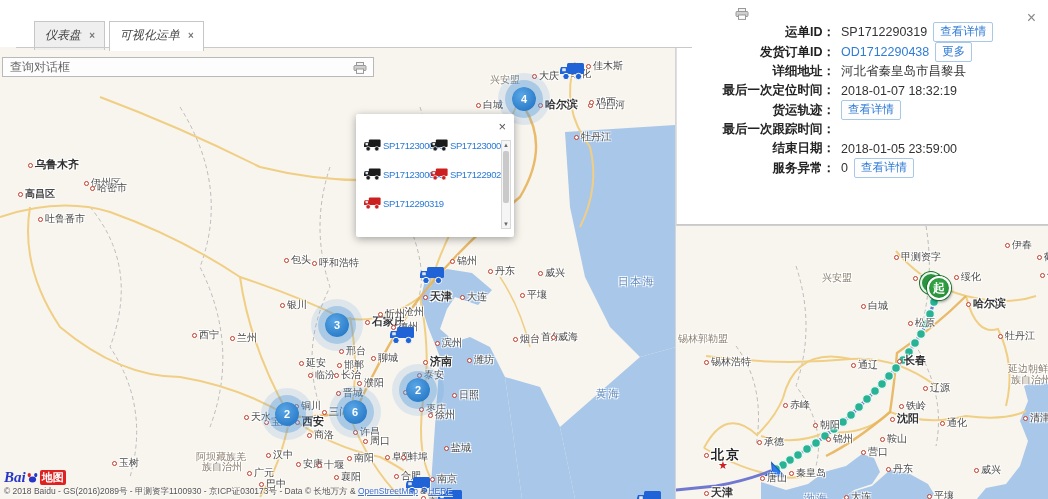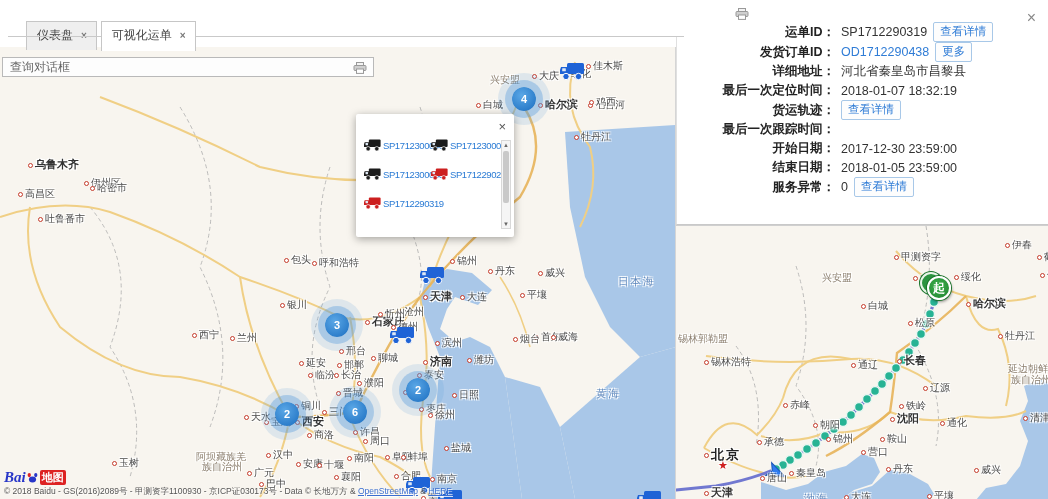--- a/index.html
+++ b/index.html
@@ -1,20 +1,20 @@
 <!DOCTYPE html>
 <html><head>
 <meta charset="utf-8">
 <style>
   html,body{margin:0;padding:0;background:#fff;}
   *{box-sizing:border-box;}
   .stage{position:relative;width:1048px;height:499px;overflow:hidden;background:#fff;
     font-family:"Liberation Sans","DejaVu Sans",sans-serif;}
   
-  .tabstrip{position:absolute;left:8px;top:0;width:676px;height:37px;background:#fff;z-index:30;}
+  .tabstrip{position:absolute;left:16px;top:0;width:676px;height:48px;background:#fff;z-index:30;font-style:italic;}
   .tabstrip-line{position:absolute;left:0;bottom:0;width:676px;height:1px;background:#c9c9c9;}
   .tabs{position:absolute;left:18px;top:21px;display:flex;}
   .tab{position:relative;padding:5px 9px 6px 10px;font-size:12px;color:#444;background:#efefef;
     border:1px solid #c6c6c6;border-bottom:none;margin-right:4px;cursor:pointer;display:flex;gap:8px;align-items:center;}
   .tab.active{background:#fff;z-index:2;margin-bottom:-1px;padding-bottom:7px;}
   .tab .x{color:#777;font-size:10px;font-weight:bold;}
   
   .map{position:absolute;overflow:hidden;background:#f8f5ef;}
   .map-left{left:0;top:47px;width:676px;height:452px;border-right:1px solid #d5d5d5;}
   .map-right{left:676px;top:225px;width:372px;height:274px;border-top:1px solid #cfcfcf;}
@@ -152,21 +152,21 @@
       </g>
       <g stroke="#e7b45a" stroke-width="2.4" fill="none" opacity="0.9">
         <path d="M420,250 Q460,200 520,150 Q550,100 524,60"></path>
         <path d="M420,250 Q390,290 355,365 Q320,370 290,370"></path>
       </g>
 
       <path d="M500,230 Q520,260 530,300" stroke="#f0cf85" stroke-width="1.5" fill="none"></path>
     </svg>
     <div id="cities-left">
         <div class="city bold" style="left: 28px; top: 110px;"><span class="dot"></span><span>乌鲁木齐</span></div>
-        <div class="city" style="left: 18px; top: 140px;"><span class="dot"></span><span>高昌区</span></div>
+        <div class="city" style="left: 18px; top: 140px; font-weight: bold;"><span class="dot"></span><span>高昌区</span></div>
         <div class="city" style="left: 84px; top: 129px;"><span class="dot"></span><span>伊州区</span></div>
         <div class="city" style="left: 90px; top: 134px;"><span class="dot"></span><span>哈密市</span></div>
         <div class="city" style="left: 38px; top: 165px;"><span class="dot"></span><span>吐鲁番市</span></div>
         <div class="city region" style="left: 490px; top: 26px;"><span>兴安盟</span></div>
         <div class="city" style="left: 532px; top: 22px;"><span class="dot"></span><span>大庆</span></div>
         <div class="city" style="left: 564px; top: 20px;"><span class="dot"></span><span>绥化</span></div>
         <div class="city" style="left: 586px; top: 12px;"><span class="dot"></span><span>佳木斯</span></div>
         <div class="city" style="left: 476px; top: 51px;"><span class="dot"></span><span>白城</span></div>
         <div class="city bold" style="left: 538px; top: 50px;"><span class="dot"></span><span>哈尔滨</span></div>
         <div class="city" style="left: 588px; top: 51px;"><span class="dot"></span><span>七台河</span></div>
@@ -349,24 +349,20 @@
           <span class="val">2018-01-07 18:32:19</span>
         </div>
         <div class="row">
           <span class="lab">货运轨迹：</span>
           <span class="btn">查看详情</span>
         </div>
         <div class="row">
           <span class="lab">最后一次跟踪时间：</span>
         </div>
         <div class="row">
-          <span class="lab">开始日期：</span>
-          <span class="val">2017-12-30 23:59:00</span>
-        </div>
-        <div class="row">
           <span class="lab">结束日期：</span>
           <span class="val">2018-01-05 23:59:00</span>
         </div>
         <div class="row">
           <span class="lab">服务异常：</span>
           <span class="val">0</span>
           <span class="btn">查看详情</span>
         </div>
       </div>
   </div>

